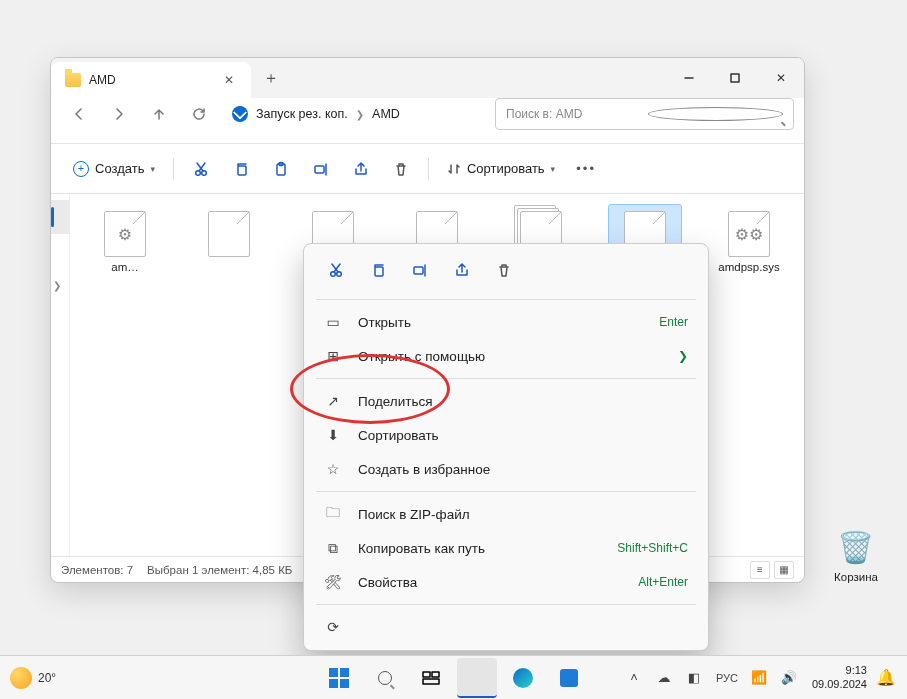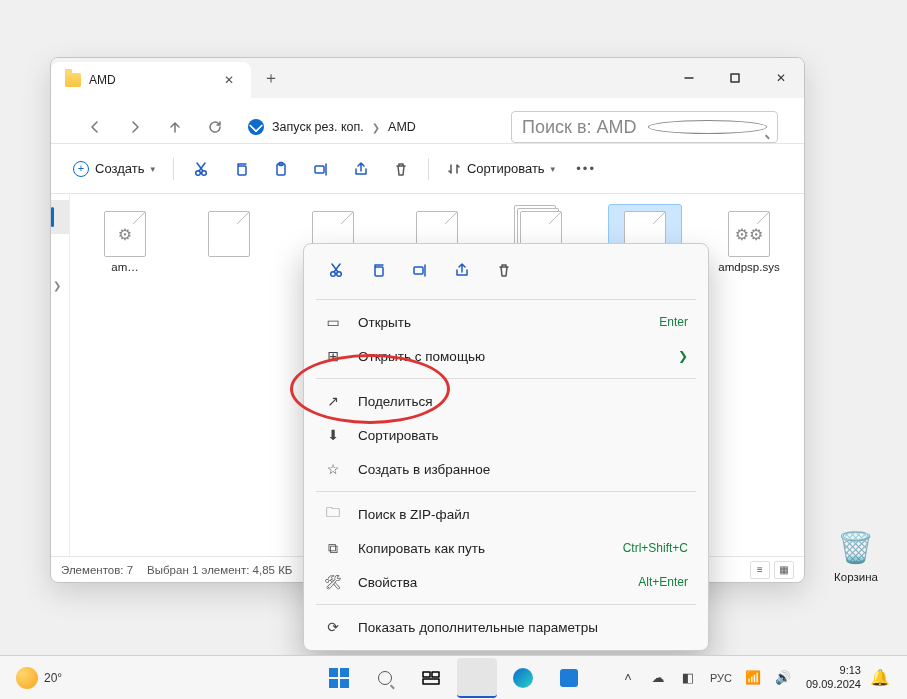--- a/index.html
+++ b/index.html
@@ -11,28 +11,28 @@
 .tab { display: flex; align-items: center; gap: 8px; padding: 0 14px 0 14px; background: #fff; border-top-right-radius: 8px; border-top-left-radius: 8px; margin-top: 4px; min-width: 200px; position: relative; }
 .tab .folder-ic { width: 16px; height: 14px; background: linear-gradient(#ffd86b,#f7c342); border-radius: 2px; position: relative; }
 .tab .folder-ic::before{content:"";position:absolute;left:0;top:-4px;width:7px;height:6px;background:#ffd86b;border-radius:1px 1px 0 0;}
 .tab .title { font-size: 12px; color: #222; flex: 1;}
 .tab .close { width: 16px; height: 16px; display: flex; align-items:center; justify-content:center; color:#555; font-size:12px; border-radius:3px;}
 .newtab { width: 40px; display:flex; align-items:center; justify-content:center; color:#555; font-size:16px;}
 .spacer { flex: 1; }
 .win-controls { display: flex; }
 .win-controls > div { width: 46px; display:flex; align-items:center; justify-content:center; color:#333; font-size:12px;}
 
-.navbar { height: 46px; display:flex; align-items:flex-end; gap:4px; padding: 0 26px; border-bottom:1px solid #e5e5e5;}
+.navbar { height: 46px; display:flex; align-items:flex-start; gap:4px; padding: 0 10px; border-bottom:1px solid #e5e5e5;}
 .nav-btn { width: 36px; height: 32px; display:flex; align-items:center; justify-content:center; color:#777; border-radius:4px;}
 .addr { flex: 0 0 270px; height: 32px; border:1px solid transparent; display:flex; align-items:center; gap:8px; padding:0 10px; border-radius:4px; overflow:hidden;}
 .addr .crumb { font-size:12.5px; color:#222;}
 .addr .sep{color:#888;font-size:10px;}
 .cloud-ic{width:16px;height:16px;background:#0b6bcf;border-radius:50%;position:relative;}
 .cloud-ic::after{content:"";position:absolute;inset:3px;border:2px solid #fff;border-top:none;border-left:none;transform:rotate(45deg) translate(-1px,-1px);border-radius:0 0 2px 0;}
-.search { flex: 1; height:32px; border:1px solid #ccc; border-radius:4px; display:flex; align-items:center; padding:0 10px; color:#888; font-size:18px; gap:8px;}
+.search { flex: 1; height:32px; border:1px solid #ccc; border-radius:4px; display:flex; align-items:center; padding:0 10px; color:#888; font-size:12px; gap:8px;}
 .search span{flex:1;}
 .mag{width:14px;height:14px;border:1.5px solid #888;border-radius:50%;position:relative;}
 .mag::after{content:"";position:absolute;right:-4px;bottom:-4px;width:5px;height:1.5px;background:#888;transform:rotate(45deg);}
 
 .toolbar { height: 50px; display:flex; align-items:center; gap:2px; padding:0 12px; border-bottom:1px solid #e5e5e5;}
 .tbtn { height:34px; padding:0 10px; display:flex; align-items:center; gap:6px; border-radius:4px; font-size:13px; color:#222;}
 .tbtn.icon-only{width:38px;padding:0;justify-content:center;}
 .tdiv{width:1px;height:22px;background:#ddd;margin:0 6px;}
 .plus-circ{width:16px;height:16px;border:1.3px solid #0b6bcf;border-radius:50%;display:flex;align-items:center;justify-content:center;color:#0b6bcf;font-size:11px;line-height:1;}
 .chev{font-size:9px;color:#666;}
@@ -70,21 +70,21 @@
 .ctx-sep{height:1px;background:#ddd;margin:5px 12px;}
 
 
 .redmark{position:absolute;left:290px;top:354px;width:160px;height:70px;border:3px solid #d33;border-radius:50%;pointer-events:none;}
 
 
 .trash{position:absolute;right:26px;top:525px;width:50px;text-align:center;font-size:11.5px;color:#222;}
 .trash .tic{width:40px;height:44px;margin:0 auto 2px;display:flex;align-items:center;justify-content:center;font-size:30px;}
 
 
-.taskbar{position:absolute;left:0;right:0;bottom:0;height:44px;background:#f6f6f6;border-top:1px solid #d0d0d0;display:flex;align-items:center;padding:0 16px;gap:6px;}
+.taskbar{position:absolute;left:0;right:0;bottom:0;height:44px;background:#f6f6f6;border-top:1px solid #d0d0d0;display:flex;align-items:center;padding:0 10px;gap:6px;}
 .weather{display:flex;align-items:center;gap:6px;font-size:12px;color:#333;}
 .weather .wic{width:22px;height:22px;border-radius:50%;background:radial-gradient(circle at 30% 30%,#ffd76a,#f7a422);}
 .tb-center{position:absolute;left:50%;transform:translateX(-50%);display:flex;gap:6px;}
 .tb-center .tic, .tray .tic{width:40px;height:40px;display:flex;align-items:center;justify-content:center;border-radius:4px;}
 .tb-center .tic.active{background:#e5e5e5;border-bottom:2px solid #1e5bc6;}
 .winlogo{width:20px;height:20px;display:grid;grid-template:1fr 1fr/1fr 1fr;gap:2px;}
 .winlogo span{background:#1e7bd6;}
 .tray{margin-left:auto;display:flex;align-items:center;gap:2px;}
 .tray .tic{width:28px;font-size:13px;color:#444;}
 .clock{font-size:11px;color:#222;text-align:right;line-height:1.2;padding:0 6px;}
@@ -345,31 +345,30 @@
       <span>Создать в избранное</span>
     </div>
   <div class="ctx-sep"></div>
   <div class="ctx-item">
       <span class="ci">🗀</span>
       <span>Поиск в ZIP-файл</span>
     </div>
   <div class="ctx-item">
       <span class="ci">⧉</span>
       <span>Копировать как путь</span>
-      <span class="short">Ctrl+Shift+C</span>
+      <span class="short">Shift+Shift+C</span>
     </div>
   <div class="ctx-item">
       <span class="ci">🛠</span>
       <span>Свойства</span>
       <span class="short">Alt+Enter</span>
     </div>
   <div class="ctx-sep"></div>
   <div class="ctx-item">
       <span class="ci">⟳</span>
-      <span>Показать дополнительные параметры</span>
     </div>
 </div>
 
 <div class="redmark"></div>
 
 <div class="trash">
   <div class="tic">🗑️</div>
   <div>Корзина</div>
 </div>
 

